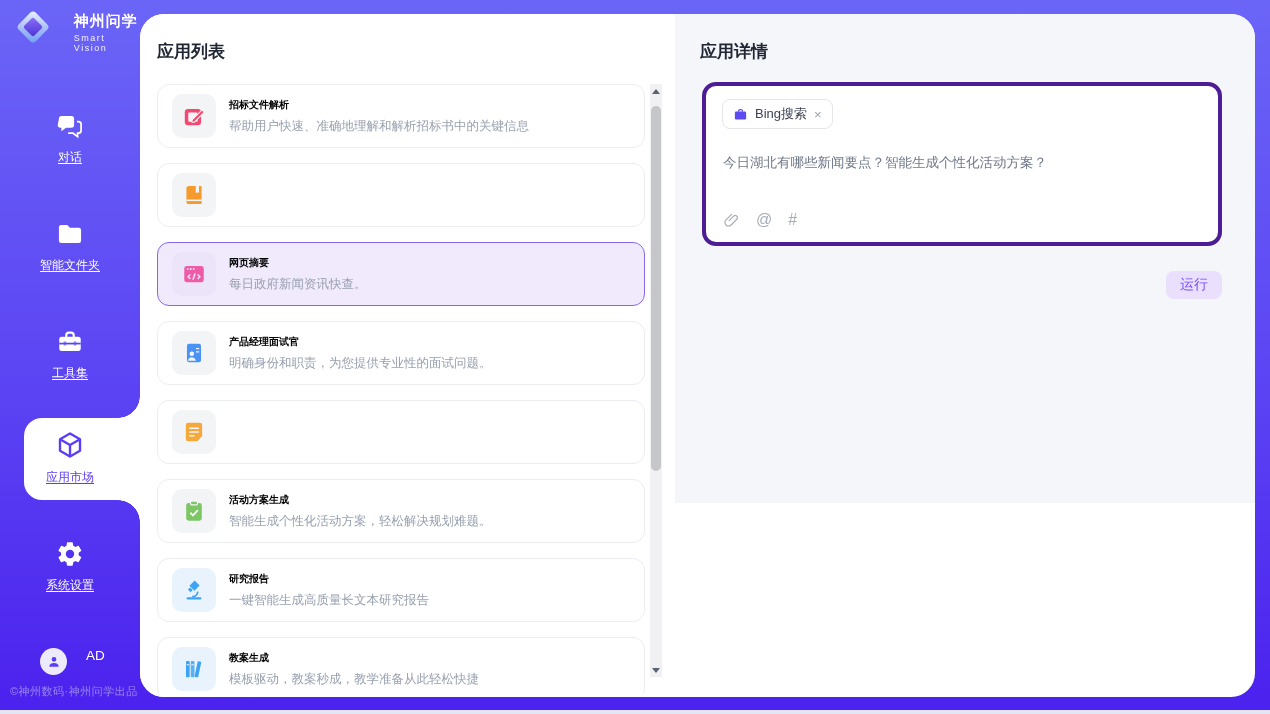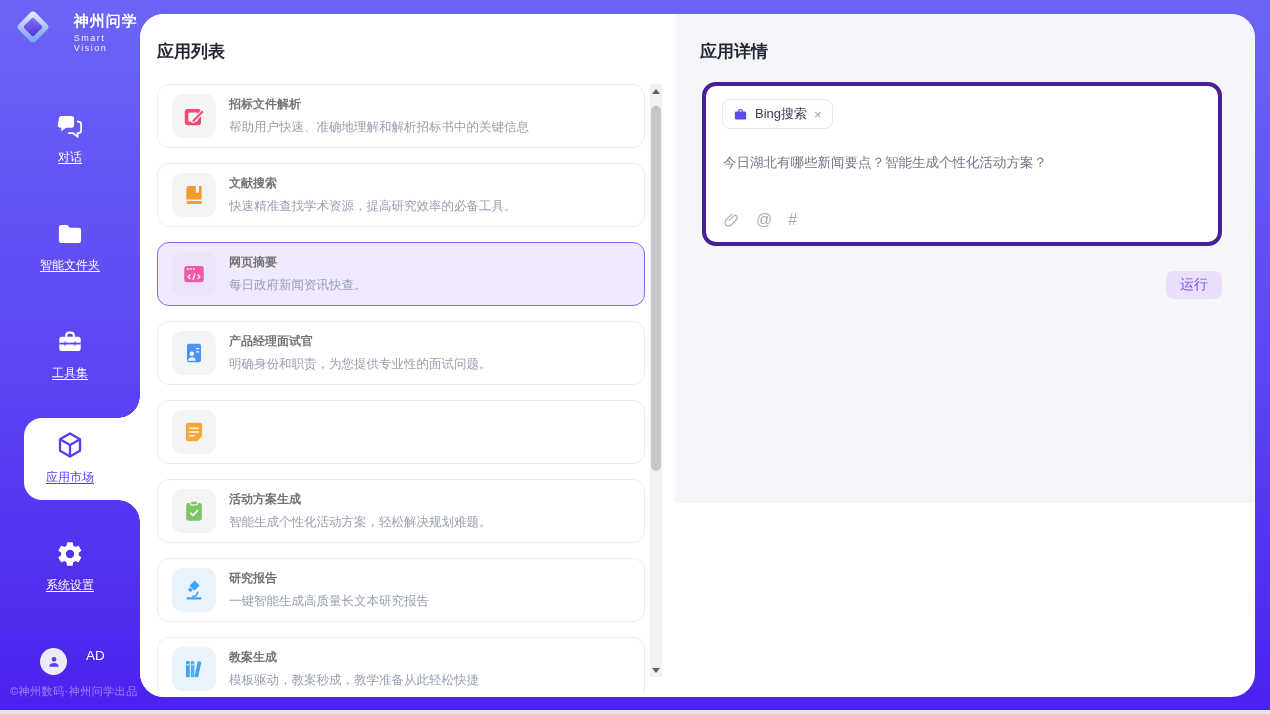--- a/index.html
+++ b/index.html
@@ -50,21 +50,21 @@
   .list-panel .panel-title { position:absolute; left:17px; top:26px; }
   .list-scroll { position:absolute; left:17px; top:70px; width:488px; bottom:3px; overflow:hidden; }
   .card { display:flex; align-items:center; gap:13px; height:64px; margin-bottom:15px; padding:0 14px;
     background:#fff; border:1px solid #ebedf1; border-radius:12px; cursor:pointer; }
   .card.selected { background:#f1e9fc; border:1.5px solid #8767ef; }
   .tile { flex:0 0 44px; width:44px; height:44px; border-radius:10px; background:#f3f4f6;
     display:flex; align-items:center; justify-content:center; }
   .tile.blue { background:#e9f3fd; }
   .card.selected .tile { background:#ece4f8; }
   .card-text { min-width:0; }
-  .card-title { font-size:12px; font-weight:bold; color:#737373; margin-bottom:6px; }
+  .card-title { font-size:10px; font-weight:bold; color:#000000; margin-bottom:6px; }
   .card-desc { font-size:12.5px; color:#98a0af; white-space:nowrap; overflow:hidden; }
 
   
   .sb-track { position:absolute; left:510px; top:70px; width:12px; bottom:34px; background:#f1f1f3; }
   .sb-up, .sb-down { position:absolute; left:510px; width:12px; height:14px; background:#f1f1f3;
     display:flex; align-items:center; justify-content:center; cursor:pointer; }
   .sb-up { top:70px; } .sb-down { bottom:20px; }
   .tri-up { width:0; height:0; border-left:4px solid transparent; border-right:4px solid transparent; border-bottom:5px solid #5a6275; }
   .tri-down { width:0; height:0; border-left:4px solid transparent; border-right:4px solid transparent; border-top:5px solid #5a6275; }
   .sb-thumb { position:absolute; left:511px; top:92px; width:10px; height:365px; background:#c5c6c9; border-radius:5px; cursor:grab; }
@@ -185,24 +185,20 @@
       </div>
 
       <div class="card">
         <span class="tile" style="color: rgb(245, 155, 45);">
           <svg width="26" height="26" viewBox="0 0 24 24">
               <path d="M5 6a2.4 2.4 0 0 1 2.4-2.4H19v16.8H7.4A2.4 2.4 0 0 1 5 18z" fill="currentColor"></path>
               <rect x="13.6" y="3.6" width="3" height="6.2" fill="#f3f4f6"></rect>
               <rect x="5" y="16.2" width="14" height="1.4" fill="#f3f4f6"></rect>
             </svg>
         </span>
-        <span class="card-text">
-          <span class="card-title" style="display:block">文献搜索</span>
-          <span class="card-desc" style="display:block">快速精准查找学术资源，提高研究效率的必备工具。</span>
-        </span>
       </div>
 
       <div class="card selected">
         <span class="tile" style="color: rgb(238, 92, 168);">
           <svg width="26" height="26" viewBox="0 0 24 24">
               <rect x="3" y="4.5" width="18" height="15" rx="2.5" fill="currentColor"></rect>
               <circle cx="6.2" cy="7.4" r=".9" fill="#ece4f8"></circle>
               <circle cx="9" cy="7.4" r=".9" fill="#ece4f8"></circle>
               <circle cx="11.8" cy="7.4" r=".9" fill="#ece4f8"></circle>
               <path d="M8.6 12.4l-2 2.1 2 2.1M15.4 12.4l2 2.1-2 2.1M13 11.6l-2 5.8" fill="none" stroke="#ece4f8" stroke-width="1.4"></path>

